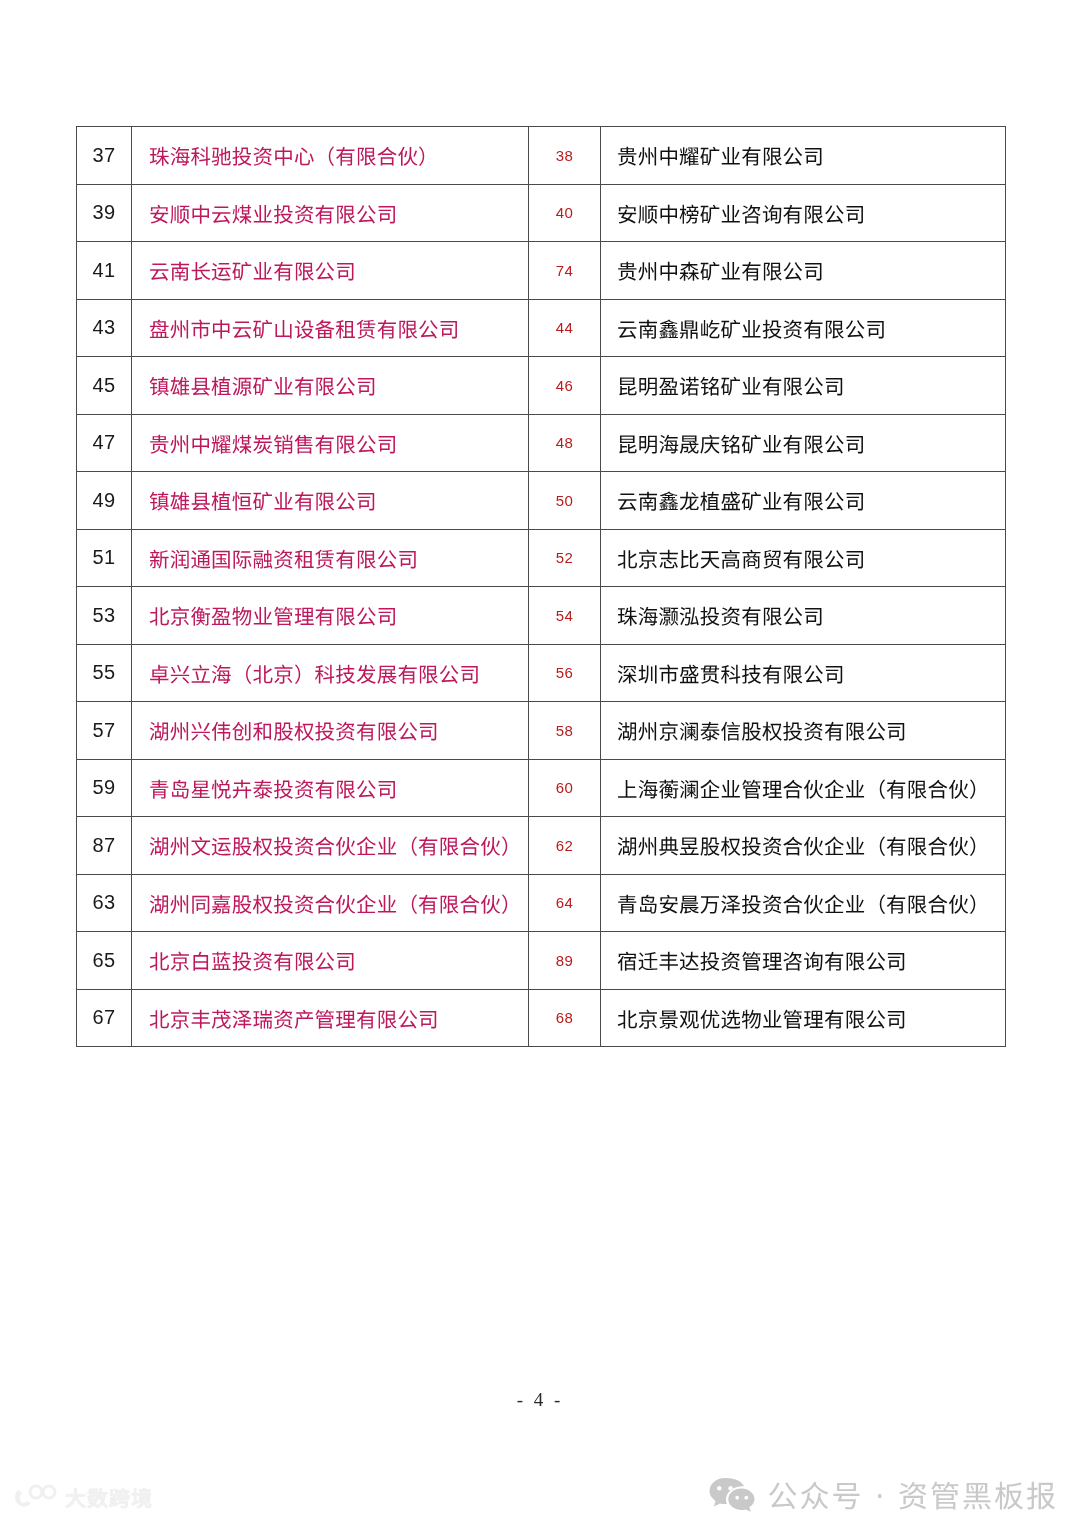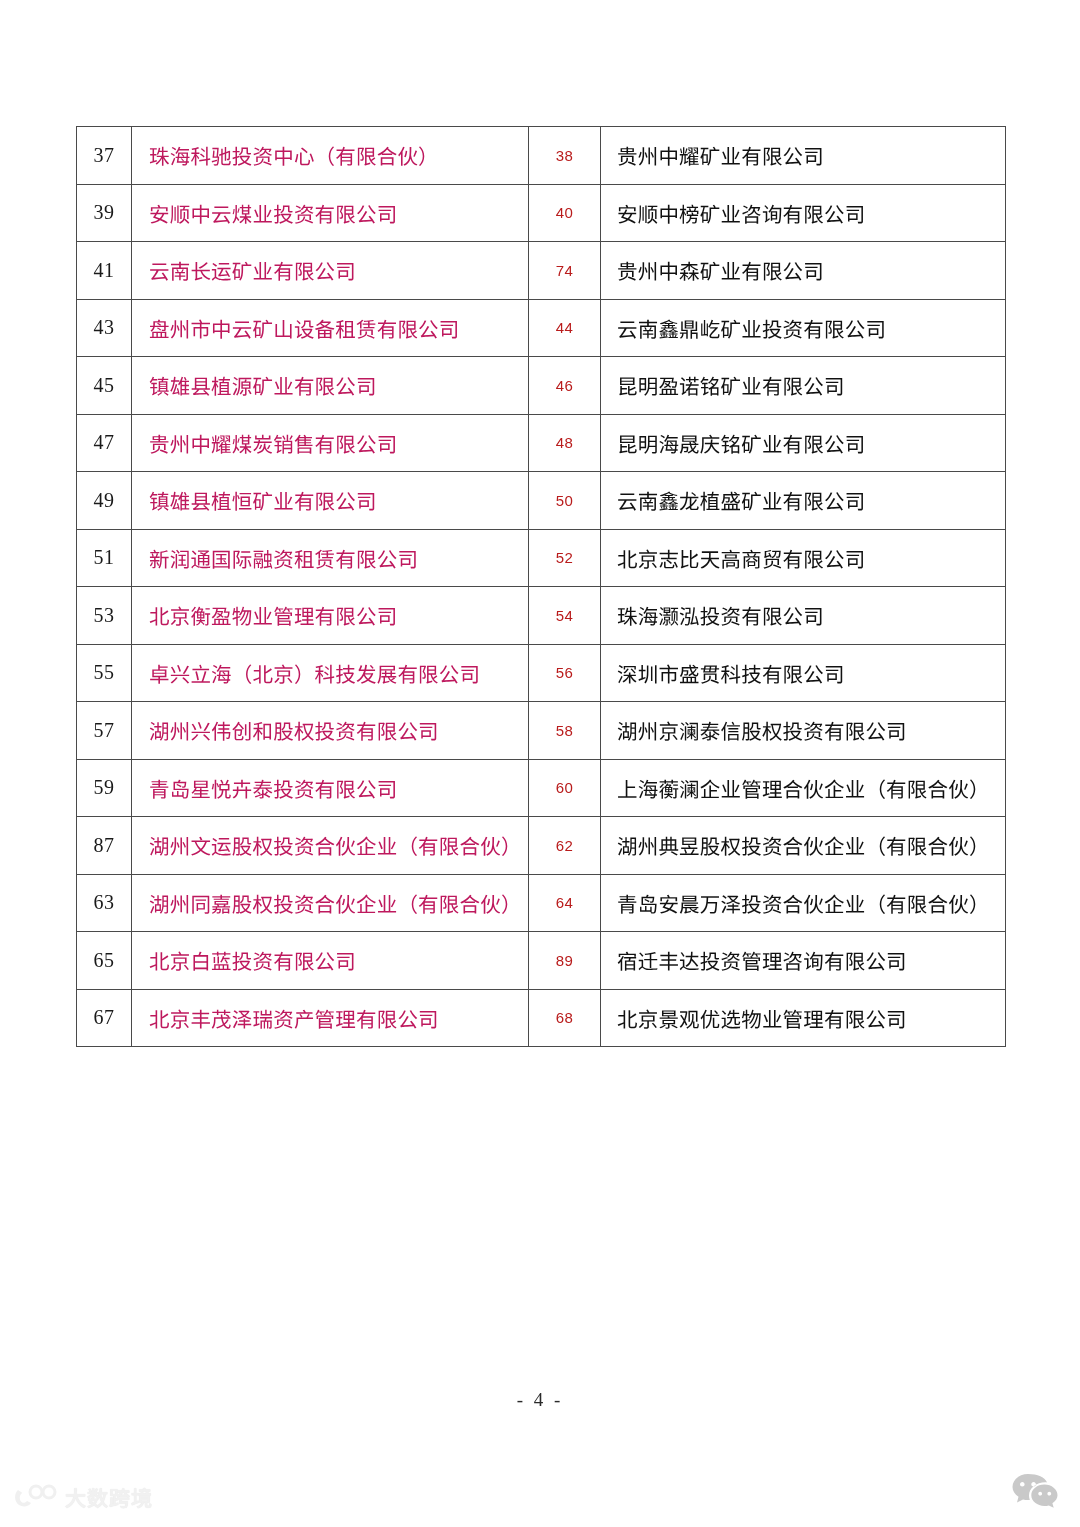--- a/index.html
+++ b/index.html
@@ -36,21 +36,21 @@
     height: 57.5px;
     padding: 0 0 0 0;
     vertical-align: middle;
     box-sizing: border-box;
   }
   .col-num {
     width: 55px;
     text-align: center;
     font-size: 20px;
     color: #1a1a1a;
-    font-family: Liberation Serif, serif;
+    font-family: Liberation Sans, sans-serif;
     letter-spacing: 0.5px;
   }
   .col-name {
     width: 397px;
     text-align: left;
     font-size: 20.5px;
     color: #be185d;
     padding-left: 17px !important;
     font-family: "DejaVu Sans", "Liberation Sans", sans-serif;
     letter-spacing: 0.2px;
@@ -243,15 +243,16 @@
     <span class="wm-text">大数跨境</span>
   </div>
 
   <div id="watermark-right">
     <span>
       <svg class="wechat-icon" width="46" height="36" viewBox="0 0 46 36" aria-hidden="true">
         <path d="M16 2 C7 2, 0.5 8, 0.5 15 C0.5 19, 3 22.5, 6.5 24.8 L5 30.5 L11 27.5 C12.6 27.9, 14.3 28.1, 16 28.1 C16.6 28.1, 17.2 28.1, 17.8 28 C17.3 26.6, 17 25.1, 17 23.6 C17 16.2, 24.4 10.3, 33.3 10.3 C33.9 10.3, 34.5 10.3, 35.1 10.4 C33.2 5.5, 25.4 2, 16 2 Z M10.3 10 C11.6 10, 12.6 11, 12.6 12.3 C12.6 13.6, 11.6 14.6, 10.3 14.6 C9 14.6, 8 13.6, 8 12.3 C8 11, 9 10, 10.3 10 Z M21.6 10 C22.9 10, 23.9 11, 23.9 12.3 C23.9 13.6, 22.9 14.6, 21.6 14.6 C20.3 14.6, 19.3 13.6, 19.3 12.3 C19.3 11, 20.3 10, 21.6 10 Z" fill="#c9c9c9"></path>
         <path d="M45.5 23.3 C45.5 17.4, 39.6 12.6, 32.4 12.6 C25.2 12.6, 19.3 17.4, 19.3 23.3 C19.3 29.2, 25.2 34, 32.4 34 C33.9 34, 35.4 33.8, 36.8 33.4 L41.7 35.8 L40.4 31.2 C43.5 29.3, 45.5 26.5, 45.5 23.3 Z M28.2 19.8 C29.2 19.8, 30.1 20.6, 30.1 21.7 C30.1 22.7, 29.2 23.5, 28.2 23.5 C27.1 23.5, 26.3 22.7, 26.3 21.7 C26.3 20.6, 27.1 19.8, 28.2 19.8 Z M37.3 19.8 C38.3 19.8, 39.2 20.6, 39.2 21.7 C39.2 22.7, 38.3 23.5, 37.3 23.5 C36.2 23.5, 35.4 22.7, 35.4 21.7 C35.4 20.6, 36.2 19.8, 37.3 19.8 Z" fill="#c9c9c9"></path>
       </svg>
     </span>
+    <span class="wm-text">公众号 · 资管黑板报</span>
   </div>
 
 </div>
 
 </body></html>

